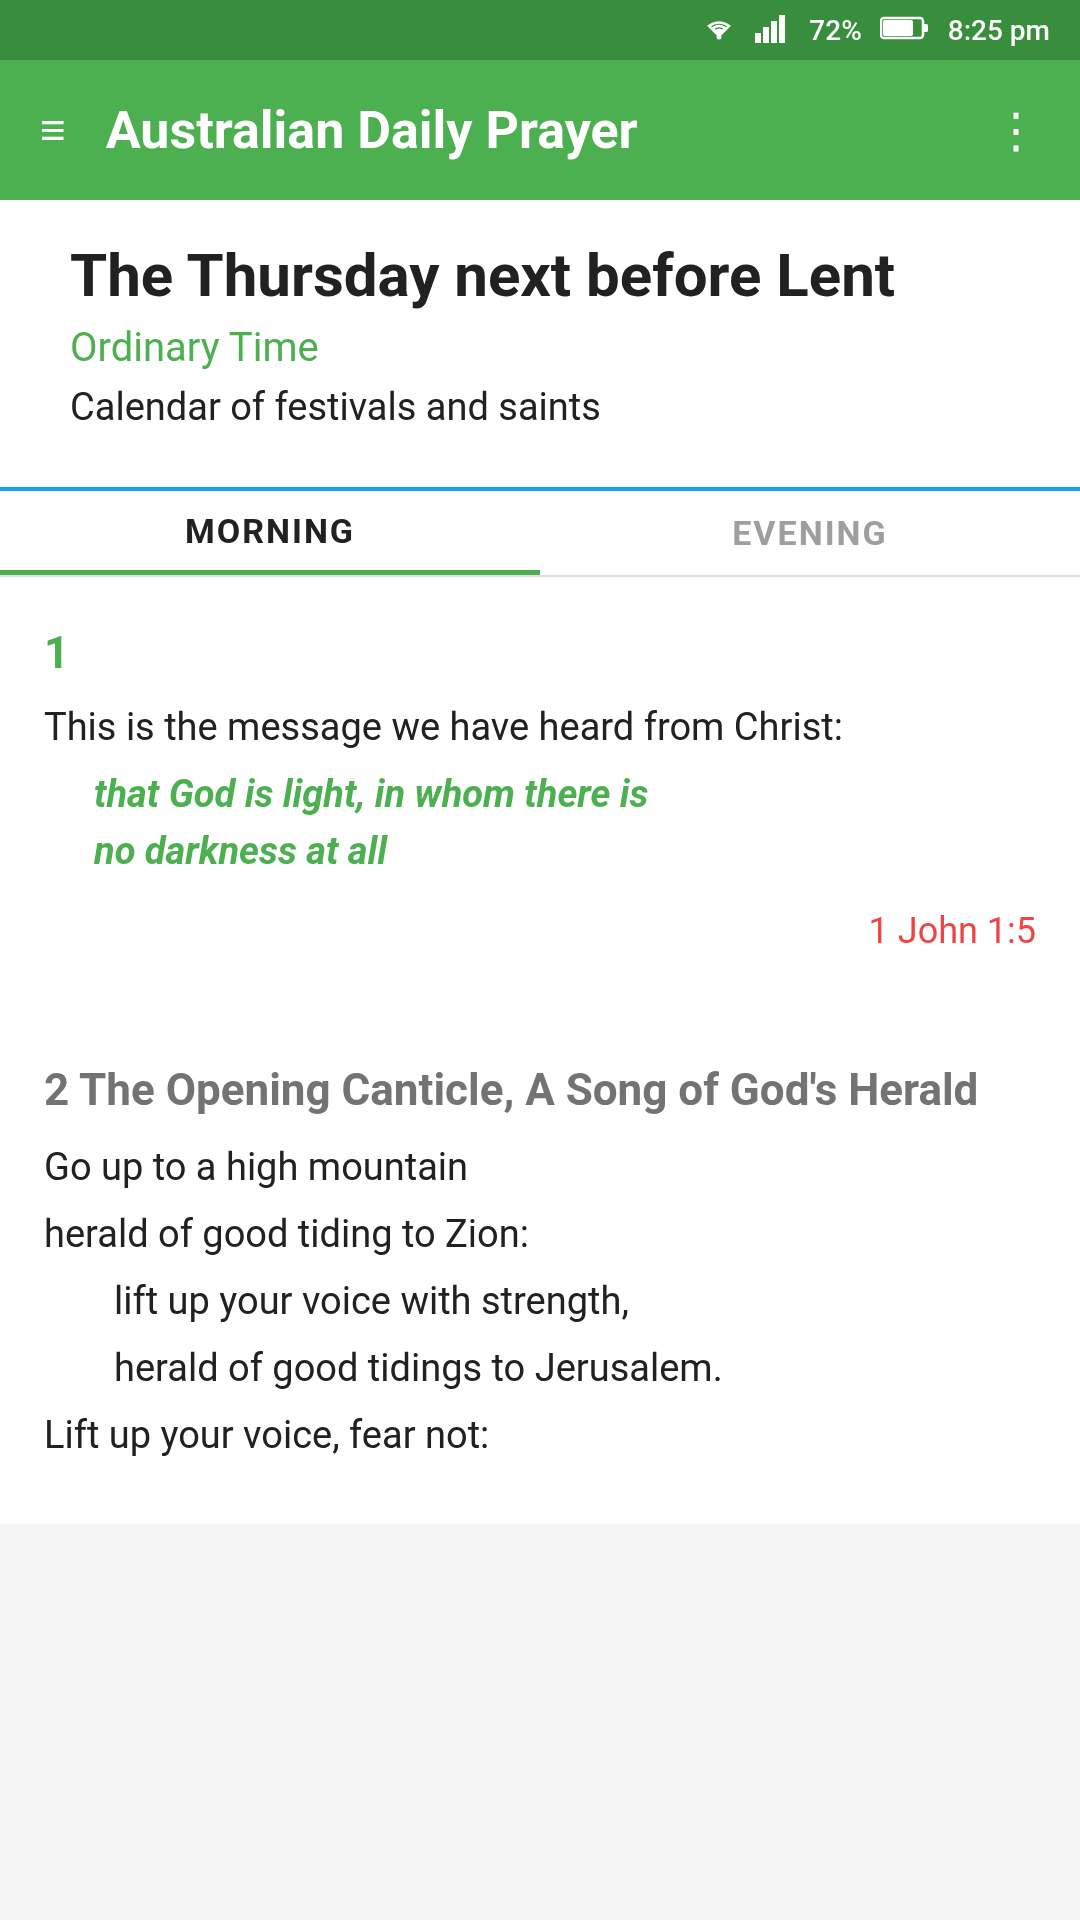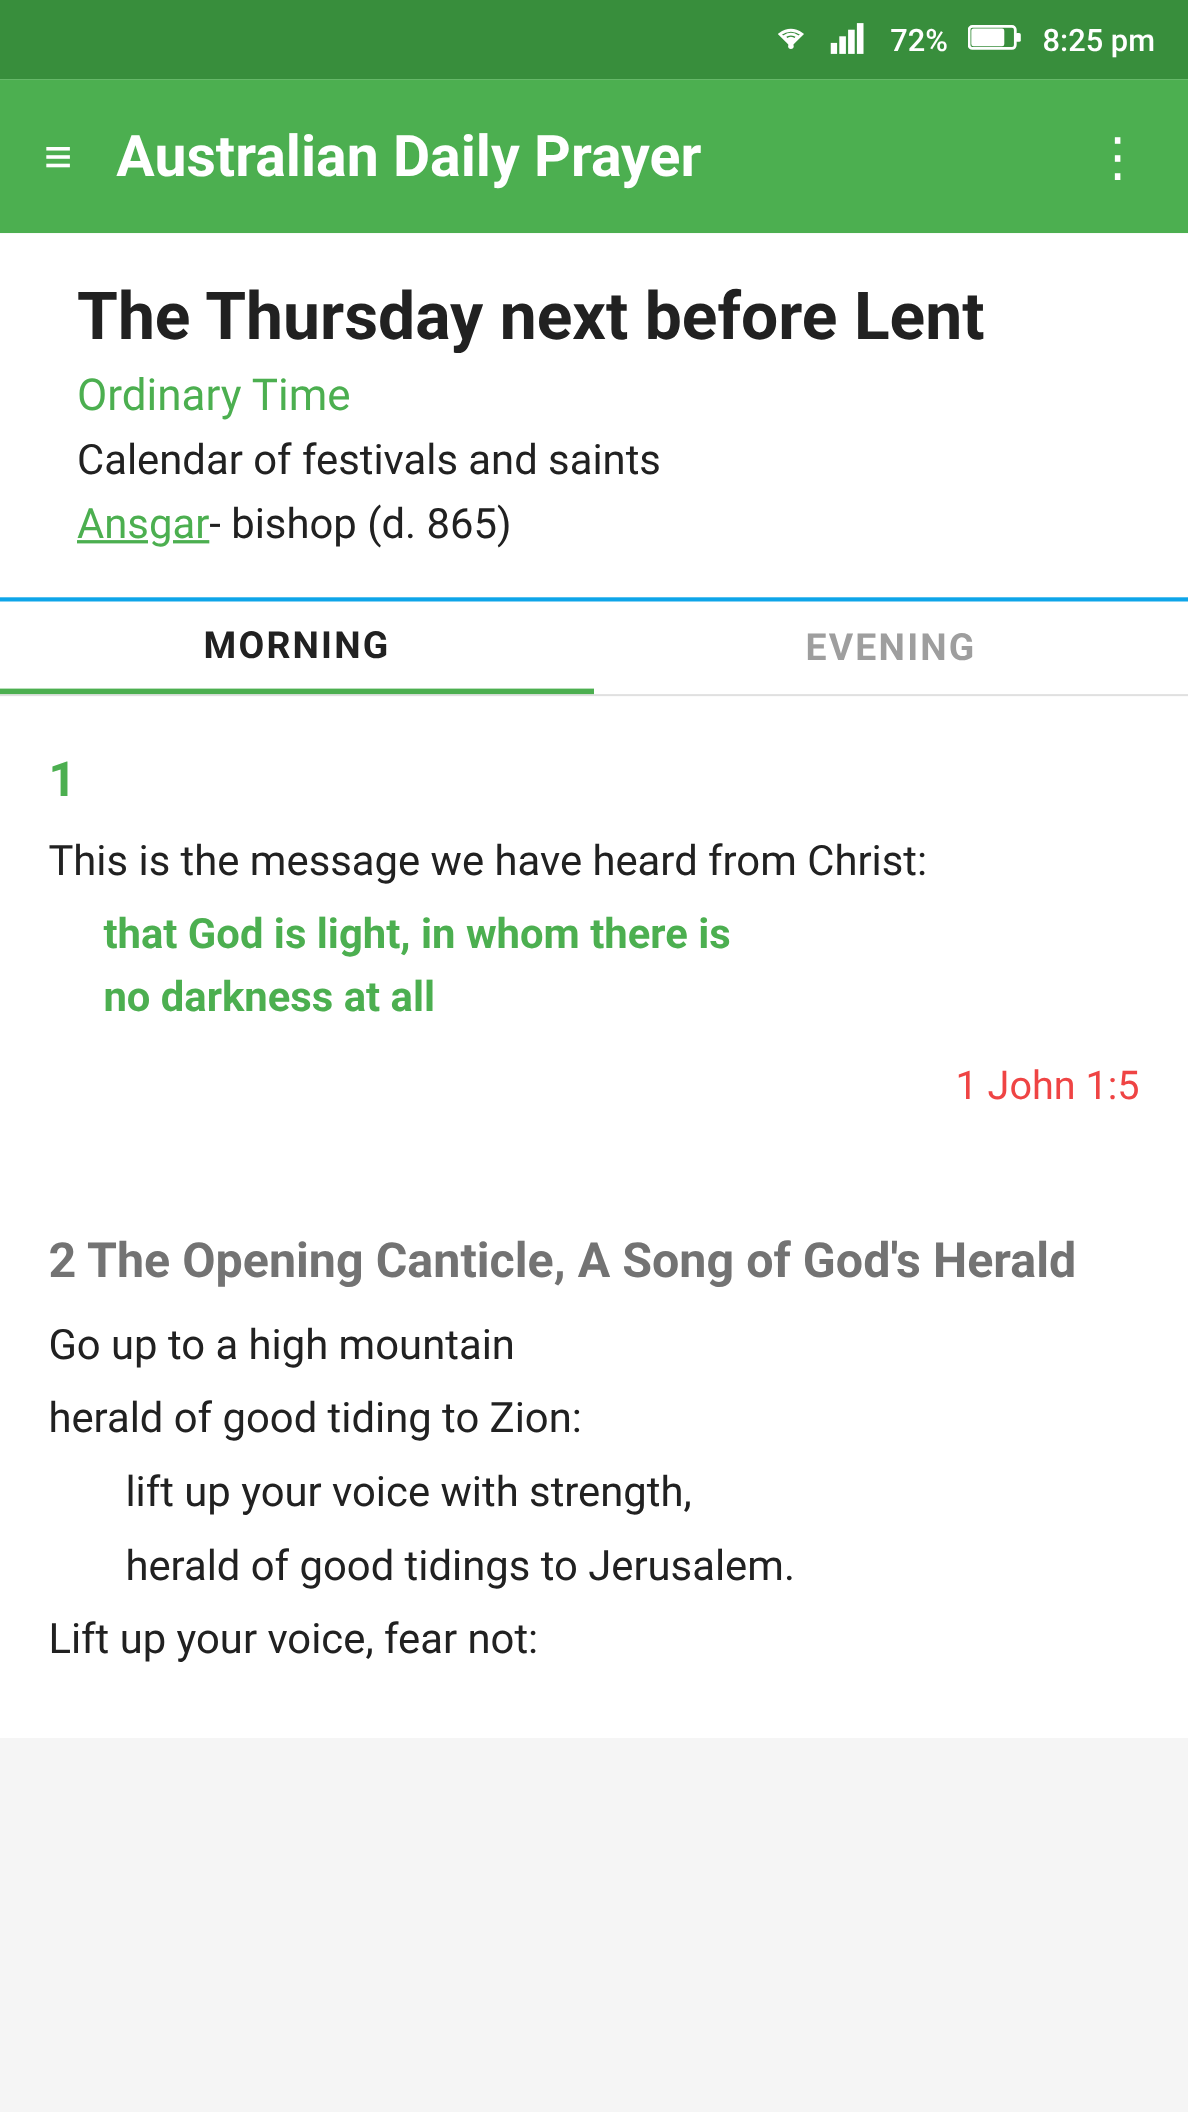--- a/index.html
+++ b/index.html
@@ -13,21 +13,21 @@
       width: 1080px;
       min-height: 1920px;
       font-family: 'Roboto', Arial, sans-serif;
       background: #f5f5f5;
       overflow-x: hidden;
     }
 
     
     .status-bar {
       width: 100%;
-      height: 72px;
+      height: 60px;
       background: #388e3c;
       display: flex;
       align-items: center;
       justify-content: flex-end;
       padding: 0 30px;
       gap: 20px;
     }
 
     .status-bar-icons {
       display: flex;
@@ -168,20 +168,21 @@
       line-height: 1.5;
       margin-bottom: 10px;
     }
 
     .green-text {
       color: #4caf50;
       font-size: 38px;
       font-weight: bold;
       line-height: 1.5;
       margin-left: 50px;
+      font-style: italic;
     }
 
     .reference-text {
       color: #ef4444;
       font-size: 36px;
       text-align: right;
       margin: 30px 0;
     }
 
     .section-divider-large {
@@ -233,24 +234,20 @@
 <div class="app-bar">
   <span class="menu-icon">≡</span>
   <span class="app-title">Australian Daily Prayer</span>
   <span class="more-icon">⋮</span>
 </div>
 
 <div class="date-card">
   <div class="date-title">The Thursday next before Lent</div>
   <div class="season-label">Ordinary Time</div>
   <div class="calendar-label">Calendar of festivals and saints</div>
-  <div class="saint-row">
-    <span class="saint-link">Ansgar</span>
-    <span class="saint-text"> - bishop (d. 865)</span>
-  </div>
 </div>
 
 <div class="tabs-container">
   <div class="tab tab-active">
     <span>MORNING</span>
   </div>
   <div class="tab tab-inactive">
     <span>EVENING</span>
   </div>
 </div>

